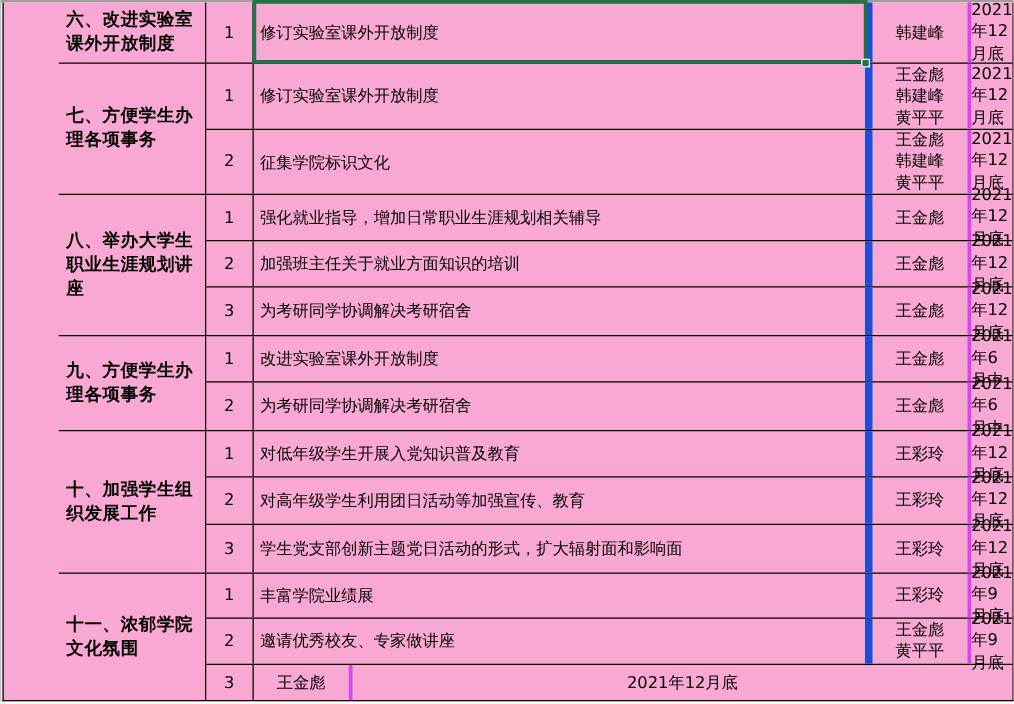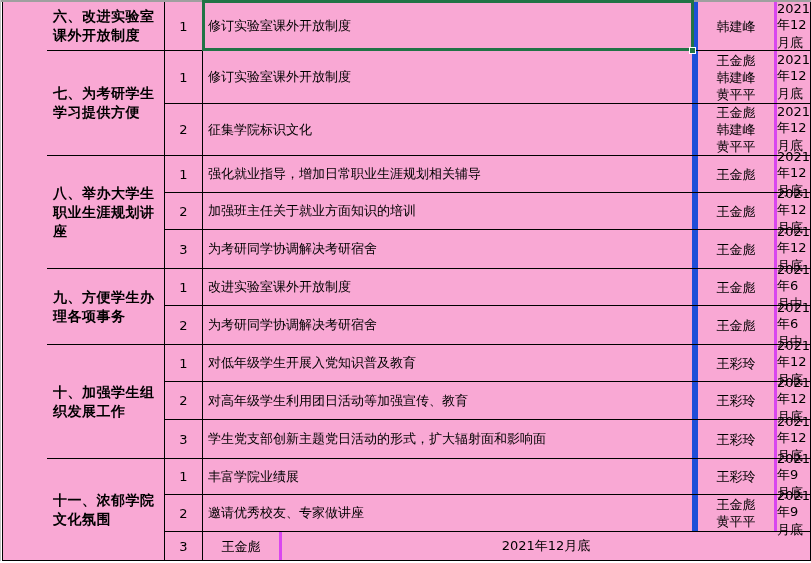--- a/index.html
+++ b/index.html
@@ -79,21 +79,21 @@
             </div>
             <div class="cell owner">
               <div>韩建峰</div>
             </div>
             <div class="cell date">2021年12月底</div>
           </div>
         </div>
       </div>
       <div class="section">
         <div class="cell cat">
-          <div class="cat-text">七、为考研学生学习提供方便</div>
+          <div class="cat-text">七、方便学生办理各项事务</div>
         </div>
         <div class="rows">
           <div class="row" style="height: 53px;">
             <div class="cell num">1</div>
             <div class="cell task">
               <div>修订实验室课外开放制度</div>
             </div>
             <div class="cell owner">
               <div>王金彪</div>
               <div>韩建峰</div>

